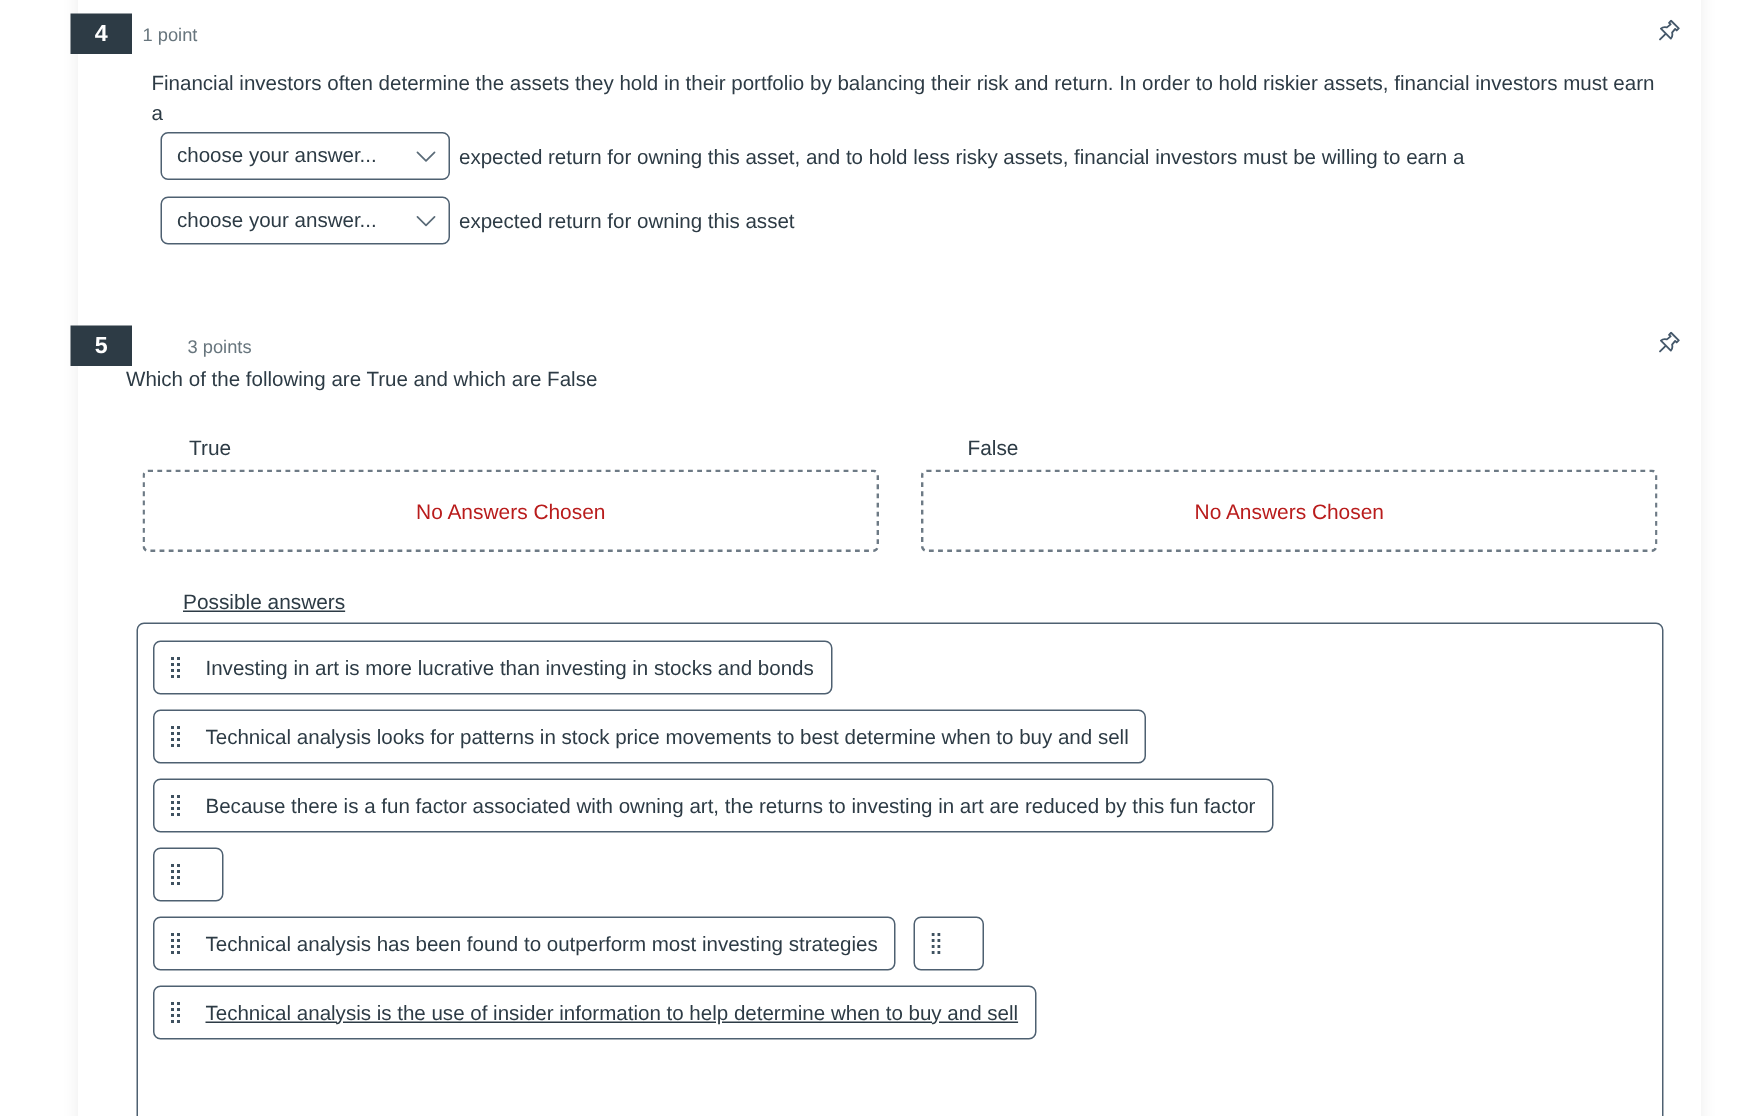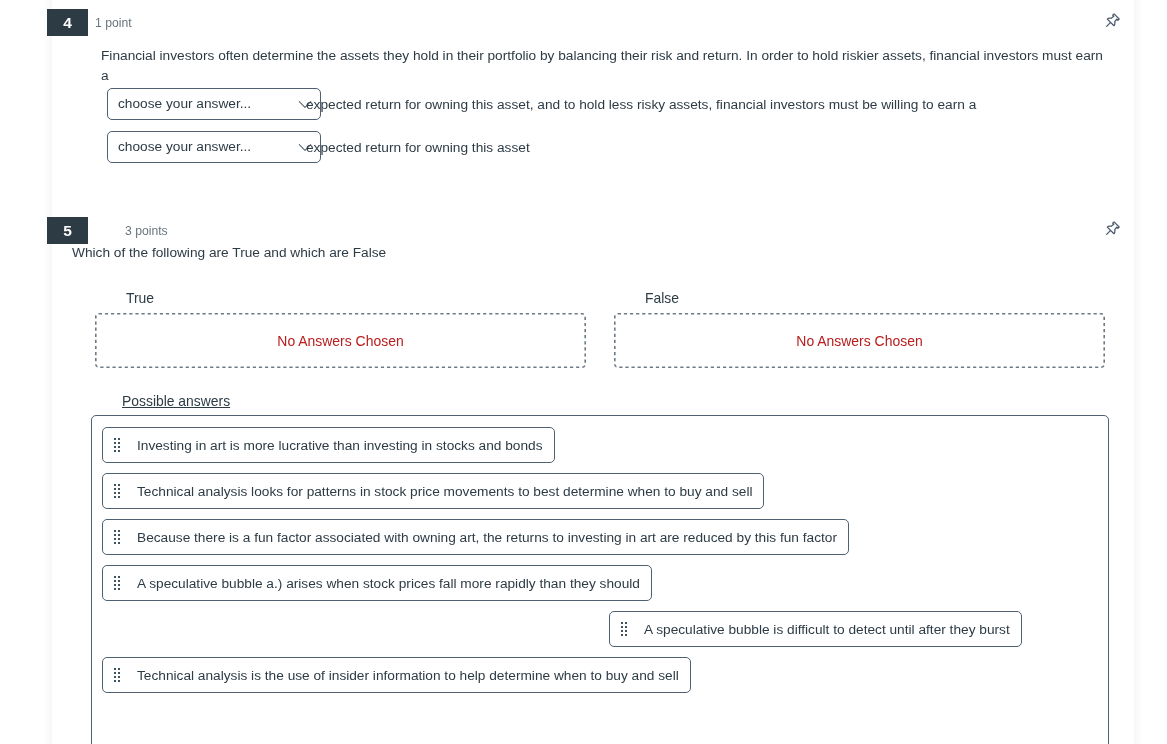--- a/index.html
+++ b/index.html
@@ -28,21 +28,21 @@
     display:flex;align-items:center;justify-content:center;
     z-index:3;
   }
   .pts{position:absolute;font-size:12.2px;color:#67757d;z-index:3;}
   .pin{position:absolute;width:16px;height:16px;z-index:3;}
   .qtext{position:absolute;font-size:13.7px;line-height:19.5px;color:#2d3b45;z-index:2;}
 
   
   .dd{
     position:absolute;box-sizing:border-box;
-    width:214px;height:32px;
+    width:193px;height:32px;
     border:1.5px solid #4e6071;border-radius:5px;
     background:#fff;z-index:2;
   }
   .dd .lbl{position:absolute;left:10px;top:7px;font-size:13.7px;color:#2d3b45;}
   .dd .chev{position:absolute;right:8px;top:11px;line-height:0;}
 
   
   .zlabel{position:absolute;font-size:13.9px;color:#2d3b45;z-index:2;margin-left:31px;}
   .zone{
     position:absolute;box-sizing:border-box;
@@ -110,21 +110,21 @@
   <div>
     <div class="num" style="left:47px;top:217px;">5</div>
     <div class="pts" style="left:95px;top:224px;margin-left:30px;">3 points</div>
     <div class="pin" style="left:1103px;top:221px;">
       <svg width="17" height="17" viewBox="0 0 16 16" aria-hidden="true">
           <g transform="rotate(45 8 8)">
             <path d="M4.6 1.2 L11.4 1.2 L11.4 3.0 L10.0 3.0 L10.3 6.0 C11.6 6.8 12.4 7.9 12.4 9.2 L3.6 9.2 C3.6 7.9 4.4 6.8 5.7 6.0 L6.0 3.0 L4.6 3.0 Z M8 9.2 L8 14.4" fill="none" stroke="#45586a" stroke-width="1.15" stroke-linecap="round" stroke-linejoin="round"></path>
           </g>
         </svg>
     </div>
-    <div class="qtext" style="left:72px;top:243px;white-space:nowrap;text-align:center;">Which of the following are True and which are False</div>
+    <div class="qtext" style="left:84px;top:243px;white-space:nowrap;text-align:center;">Which of the following are True and which are False</div>
 
     <div class="zlabel" style="left:95px;top:290px;">True</div>
     <div class="zone" style="left:95px;top:313px;width:491px;height:55px;">
       <svg viewBox="0 0 491 55" preserveAspectRatio="none">
           <rect x="0.8" y="0.8" width="489.4" height="53.4" rx="3" fill="none" stroke="#6d7a85" stroke-width="1.6" stroke-dasharray="3.2 2.9"></rect>
         </svg>
       <span>No Answers Chosen</span>
     </div>
 
     <div class="zlabel" style="left:614px;top:290px;">False</div>
@@ -180,36 +180,47 @@
         <span class="grip"><svg width="6" height="14" viewBox="0 0 6 14">
               <rect x="0" y="0" width="2" height="2" fill="#3f5260"></rect>
               <rect x="4" y="0" width="2" height="2" fill="#3f5260"></rect>
               <rect x="0" y="4" width="2" height="2" fill="#3f5260"></rect>
               <rect x="4" y="4" width="2" height="2" fill="#3f5260"></rect>
               <rect x="0" y="8" width="2" height="2" fill="#3f5260"></rect>
               <rect x="4" y="8" width="2" height="2" fill="#3f5260"></rect>
               <rect x="0" y="12" width="2" height="2" fill="#3f5260"></rect>
               <rect x="4" y="12" width="2" height="2" fill="#3f5260"></rect>
             </svg></span>
-        <span class="lbl">A speculative bubble a.) arises when stock prices fall more rapidly than they should</span>
+      </div>
+      <div class="ans" style="left:10px;top:195px;">
+        <span class="grip"><svg width="6" height="14" viewBox="0 0 6 14">
+              <rect x="0" y="0" width="2" height="2" fill="#3f5260"></rect>
+              <rect x="4" y="0" width="2" height="2" fill="#3f5260"></rect>
+              <rect x="0" y="4" width="2" height="2" fill="#3f5260"></rect>
+              <rect x="4" y="4" width="2" height="2" fill="#3f5260"></rect>
+              <rect x="0" y="8" width="2" height="2" fill="#3f5260"></rect>
+              <rect x="4" y="8" width="2" height="2" fill="#3f5260"></rect>
+              <rect x="0" y="12" width="2" height="2" fill="#3f5260"></rect>
+              <rect x="4" y="12" width="2" height="2" fill="#3f5260"></rect>
+            </svg></span>
+        <span class="lbl">Technical analysis has been found to outperform most investing strategies</span>
       </div>
       <div class="ans" style="left:517px;top:195px;">
         <span class="grip"><svg width="6" height="14" viewBox="0 0 6 14">
               <rect x="0" y="0" width="2" height="2" fill="#3f5260"></rect>
               <rect x="4" y="0" width="2" height="2" fill="#3f5260"></rect>
               <rect x="0" y="4" width="2" height="2" fill="#3f5260"></rect>
               <rect x="4" y="4" width="2" height="2" fill="#3f5260"></rect>
               <rect x="0" y="8" width="2" height="2" fill="#3f5260"></rect>
               <rect x="4" y="8" width="2" height="2" fill="#3f5260"></rect>
               <rect x="0" y="12" width="2" height="2" fill="#3f5260"></rect>
               <rect x="4" y="12" width="2" height="2" fill="#3f5260"></rect>
             </svg></span>
-        <span class="lbl">A speculative bubble is difficult to detect until after they burst</span>
-      </div>
-      <div class="ans" style="left:10px;top:241px;">
+      </div>
+      <div class="ans" style="left:10px;top:241px;text-decoration:underline;">
         <span class="grip"><svg width="6" height="14" viewBox="0 0 6 14">
               <rect x="0" y="0" width="2" height="2" fill="#3f5260"></rect>
               <rect x="4" y="0" width="2" height="2" fill="#3f5260"></rect>
               <rect x="0" y="4" width="2" height="2" fill="#3f5260"></rect>
               <rect x="4" y="4" width="2" height="2" fill="#3f5260"></rect>
               <rect x="0" y="8" width="2" height="2" fill="#3f5260"></rect>
               <rect x="4" y="8" width="2" height="2" fill="#3f5260"></rect>
               <rect x="0" y="12" width="2" height="2" fill="#3f5260"></rect>
               <rect x="4" y="12" width="2" height="2" fill="#3f5260"></rect>
             </svg></span>

